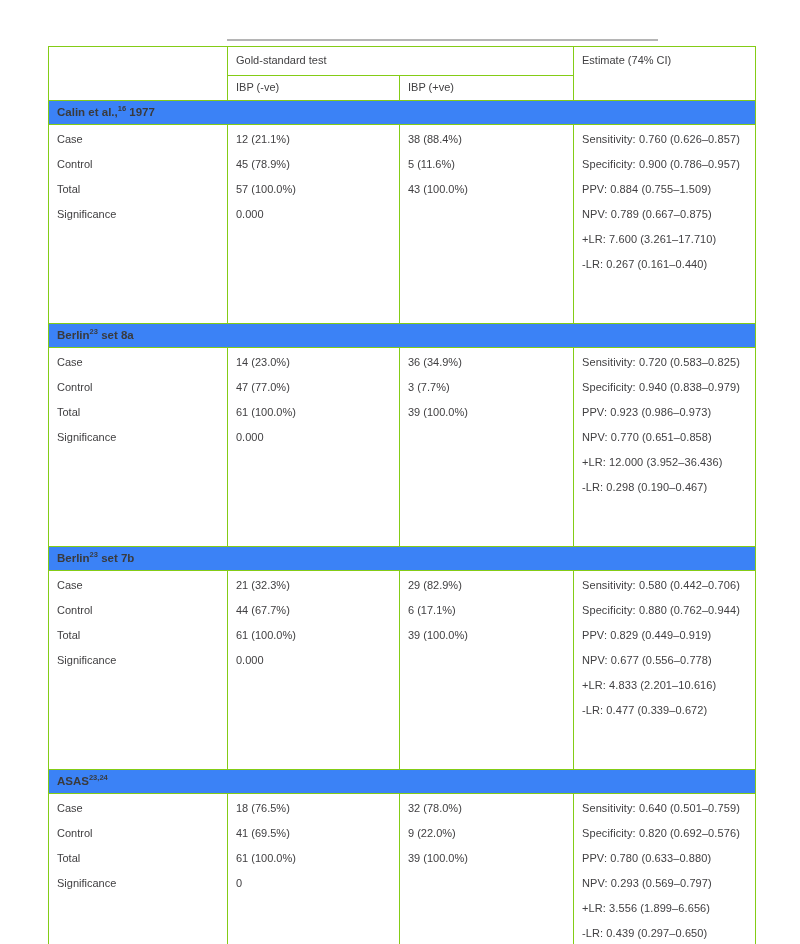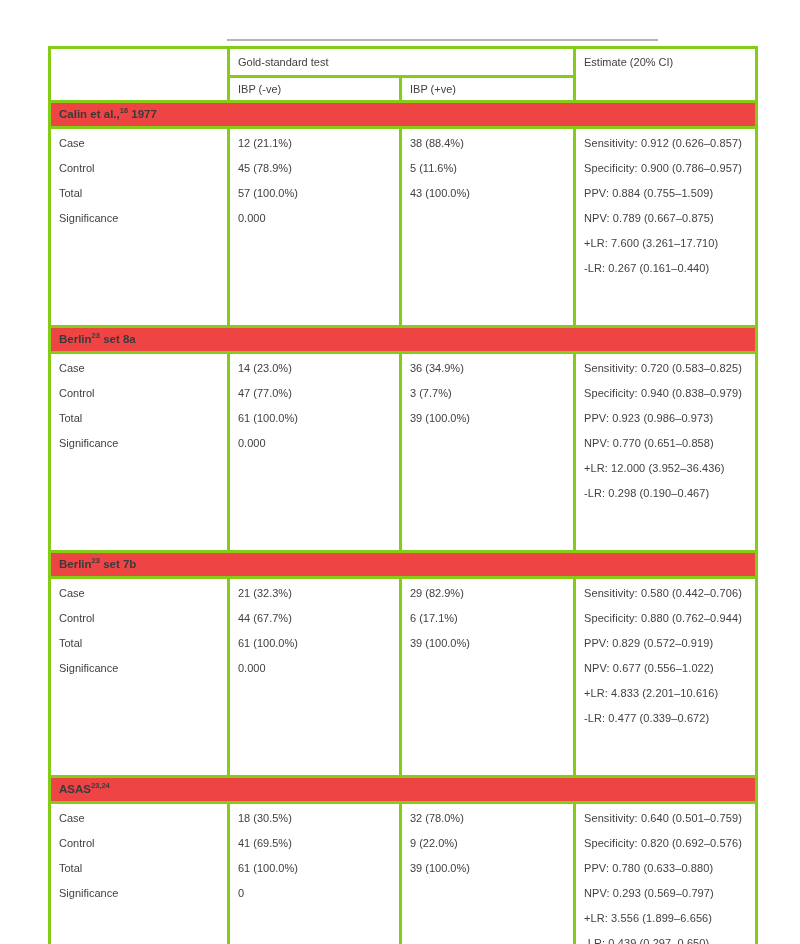--- a/index.html
+++ b/index.html
@@ -12,29 +12,29 @@
     position:absolute;left:227px;top:39px;width:431px;height:2px;
     background:#b5b5b5;
   }
   table.diagnostic{
     position:absolute;left:48px;top:46px;width:707px;
     border-collapse:collapse;table-layout:fixed;
     box-shadow:0 1px 0 #4b4b4d;
   }
   col.c1{width:179px;} col.c2{width:172px;} col.c3{width:174px;} col.c4{width:182px;}
   th,td{
-    border:3px solid #84cc16;vertical-align:top;text-align:left;
+    border:1px solid #84cc16;vertical-align:top;text-align:left;
     font-size:11px;font-weight:normal;color:#414042;
     padding:6px 8px;box-sizing:border-box;
   }
   tr.hdr1 th{padding-top:7px;padding-bottom:7px;height:29px;}
   tr.hdr2 th{padding-top:5px;padding-bottom:3px;height:25px;}
   .cell-line{line-height:15px;margin:0 0 10px 0;min-height:15px;}
   td.section-bar{
-    background:#ef4444;font-weight:bold;font-size:11.5px;color:#3a3a3c;
+    background:#3b82f6;font-weight:bold;font-size:11.5px;color:#3a3a3c;
     padding:4px 8px;height:23px;line-height:15px;
   }
   td.section-bar sup{font-size:7.5px;line-height:0;vertical-align:super;}
   tr.body-row td{height:199px;padding-top:7px;}
   .estimates .cell-line{letter-spacing:0.1px;}
 </style>
 </head>
 <body>
 
 <div class="top-rule"></div>
@@ -44,21 +44,21 @@
       <col class="c1">
       <col class="c2">
       <col class="c3">
       <col class="c4">
     </colgroup>
 
   <tbody>
       <tr class="hdr1">
     <th rowspan="2"></th>
     <th colspan="2">Gold-standard test</th>
-    <th rowspan="2">Estimate (20% CI)</th>
+    <th rowspan="2">Estimate (74% CI)</th>
   </tr>
   <tr class="hdr2">
     <th>IBP (-ve)</th>
     <th>IBP (+ve)</th>
   </tr>
 
   <tr>
     <td colspan="4" class="section-bar"><span>Calin et al.,</span><sup>16</sup><span> 1977</span></td>
   </tr>
   <tr class="body-row">
@@ -74,21 +74,21 @@
       <div class="cell-line">57 (100.0%)</div>
       <div class="cell-line">0.000</div>
     </td>
     <td>
       <div class="cell-line">38 (88.4%)</div>
       <div class="cell-line">5 (11.6%)</div>
       <div class="cell-line">43 (100.0%)</div>
       <div class="cell-line"></div>
     </td>
     <td class="estimates">
-      <div class="cell-line">Sensitivity: 0.912 (0.626–0.857)</div>
+      <div class="cell-line">Sensitivity: 0.760 (0.626–0.857)</div>
       <div class="cell-line">Specificity: 0.900 (0.786–0.957)</div>
       <div class="cell-line">PPV: 0.884 (0.755–1.509)</div>
       <div class="cell-line">NPV: 0.789 (0.667–0.875)</div>
       <div class="cell-line">+LR: 7.600 (3.261–17.710)</div>
       <div class="cell-line">-LR: 0.267 (0.161–0.440)</div>
     </td>
   </tr>
 
   <tr>
     <td colspan="4" class="section-bar"><span>Berlin</span><sup>23</sup><span> set 8a</span></td>
@@ -140,39 +140,39 @@
     </td>
     <td>
       <div class="cell-line">29 (82.9%)</div>
       <div class="cell-line">6 (17.1%)</div>
       <div class="cell-line">39 (100.0%)</div>
       <div class="cell-line"></div>
     </td>
     <td class="estimates">
       <div class="cell-line">Sensitivity: 0.580 (0.442–0.706)</div>
       <div class="cell-line">Specificity: 0.880 (0.762–0.944)</div>
-      <div class="cell-line">PPV: 0.829 (0.572–0.919)</div>
-      <div class="cell-line">NPV: 0.677 (0.556–1.022)</div>
+      <div class="cell-line">PPV: 0.829 (0.449–0.919)</div>
+      <div class="cell-line">NPV: 0.677 (0.556–0.778)</div>
       <div class="cell-line">+LR: 4.833 (2.201–10.616)</div>
       <div class="cell-line">-LR: 0.477 (0.339–0.672)</div>
     </td>
   </tr>
 
   <tr>
     <td colspan="4" class="section-bar"><span>ASAS</span><sup>23,24</sup><span></span></td>
   </tr>
   <tr class="body-row">
     <td>
       <div class="cell-line">Case</div>
       <div class="cell-line">Control</div>
       <div class="cell-line">Total</div>
       <div class="cell-line">Significance</div>
     </td>
     <td>
-      <div class="cell-line">18 (30.5%)</div>
+      <div class="cell-line">18 (76.5%)</div>
       <div class="cell-line">41 (69.5%)</div>
       <div class="cell-line">61 (100.0%)</div>
       <div class="cell-line">0</div>
     </td>
     <td>
       <div class="cell-line">32 (78.0%)</div>
       <div class="cell-line">9 (22.0%)</div>
       <div class="cell-line">39 (100.0%)</div>
       <div class="cell-line"></div>
     </td>

